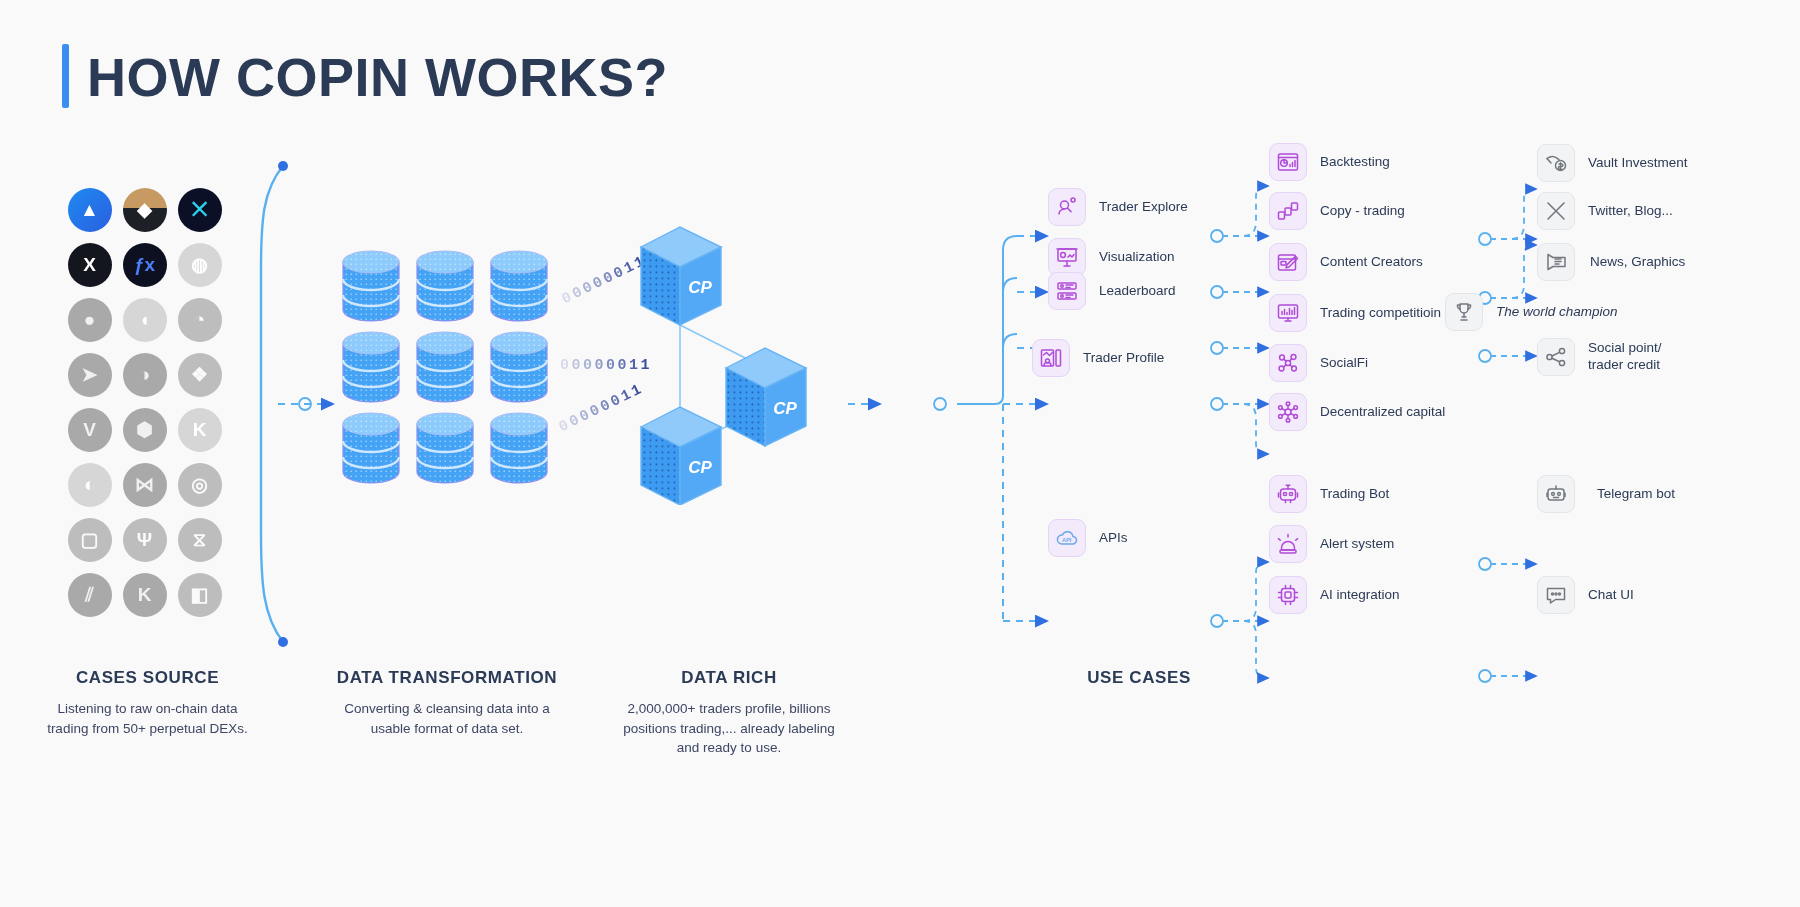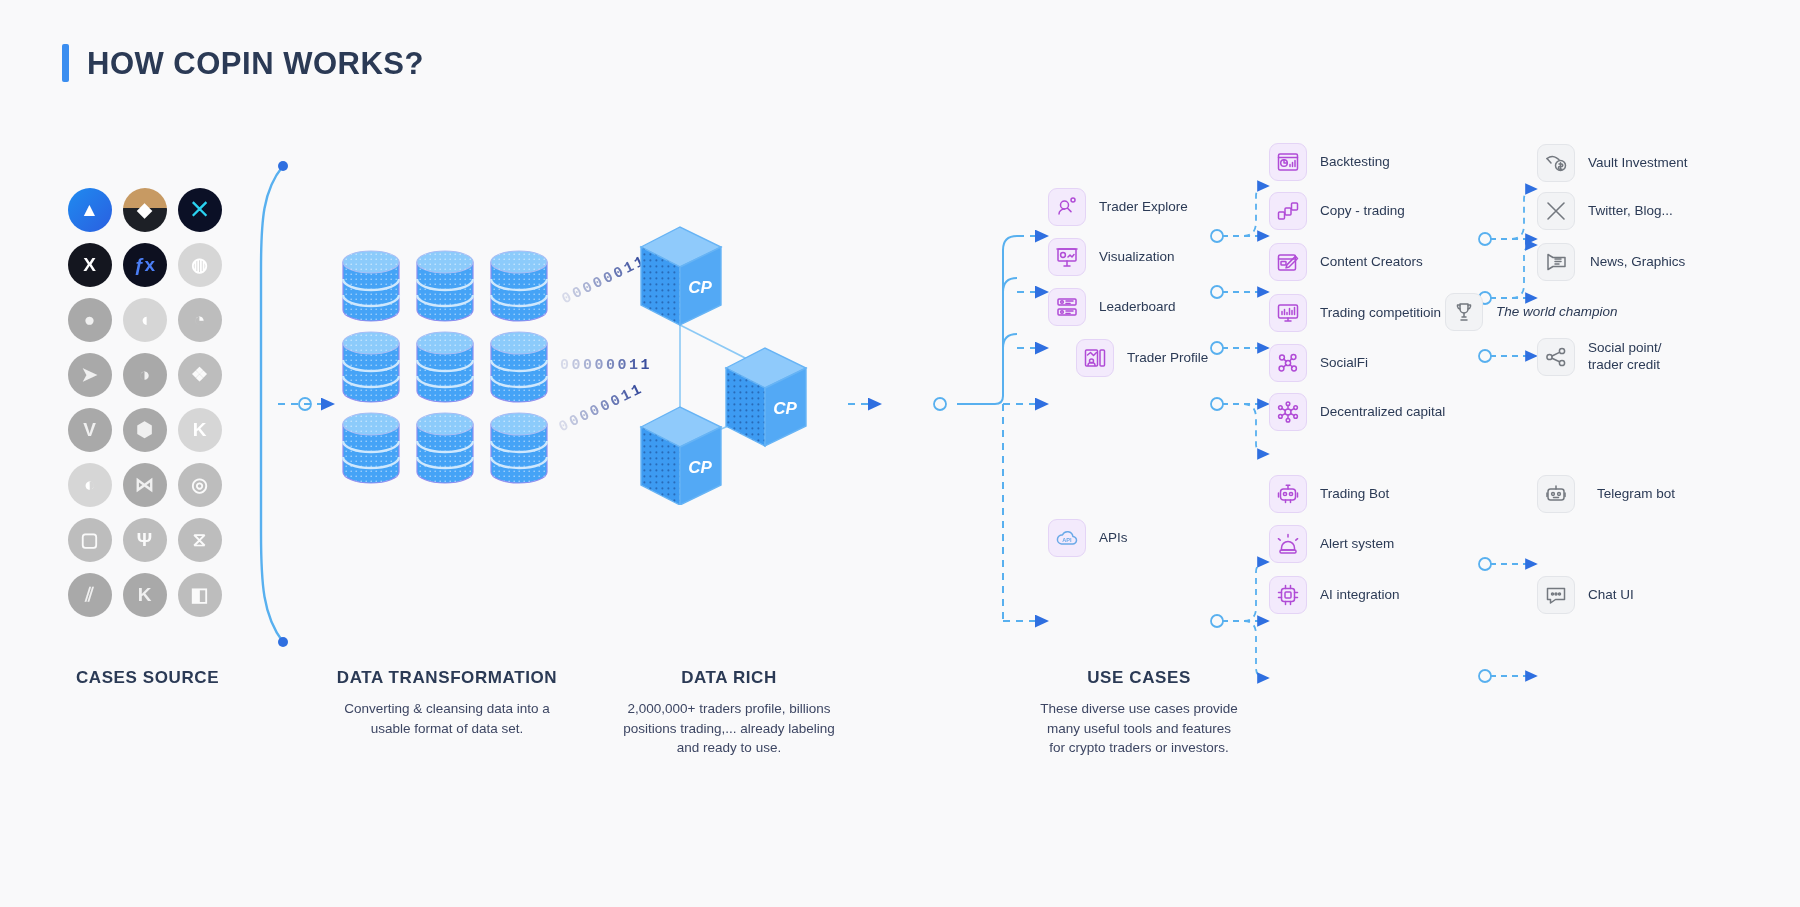--- a/index.html
+++ b/index.html
@@ -8,21 +8,21 @@
     background:#f9f9fa;
     font-family:"Liberation Sans", sans-serif;
     position:relative; overflow:hidden;
     color:#2e3650;
   }
 
   
   #title-wrap { position:absolute; left:62px; top:44px; display:flex; align-items:stretch; gap:18px; }
   #title-bar { width:7px; background:#3b8ef0; border-radius:2px; }
   #title-text {
-    font-size:31px; font-weight:bold; letter-spacing:.5px;
+    font-size:54px; font-weight:bold; letter-spacing:.5px;
     color:#2b3a55; line-height:1.15; padding-top:2px;
   }
 
   
   .caption { position:absolute; text-align:center; }
   .caption .cap-title {
     font-size:17px; font-weight:bold; color:#2b3a55; letter-spacing:.6px; margin-bottom:11px;
   }
   .caption .cap-body { font-size:13.5px; line-height:1.45; color:#3d4663; }
 
@@ -408,33 +408,33 @@
       <div class="uc-box p">
         <svg viewBox="0 0 24 24" width="24" height="24" fill="none" stroke="#b04bd6" stroke-width="1.5" stroke-linecap="round" stroke-linejoin="round">
           <rect x="3" y="4" width="18" height="12" rx="1"></rect>
           <path d="M2 4h20M12 16v4M9 21h6"></path>
           <circle cx="8" cy="10" r="2.4"></circle>
           <path d="M13 12l2-2 2 2 2-2.5"></path>
         </svg>
       </div>
       <div class="uc-label">Visualization</div>
     </div>
-    <div class="uc" style="left: 1048px; top: 288px;">
+    <div class="uc" style="left: 1048px; top: 272px;">
       <div class="uc-box p">
         <svg viewBox="0 0 24 24" width="24" height="24" fill="none" stroke="#b04bd6" stroke-width="1.5" stroke-linecap="round" stroke-linejoin="round">
           <rect x="3" y="4" width="18" height="6" rx="1"></rect>
           <rect x="3" y="14" width="18" height="6" rx="1"></rect>
           <circle cx="7" cy="7" r="1.3"></circle>
           <path d="M11 6h7M11 8.5h4M11 16h7M11 18.5h4"></path>
           <circle cx="7" cy="17" r="1.3"></circle>
         </svg>
       </div>
       <div class="uc-label">Leaderboard</div>
     </div>
-    <div class="uc" style="left: 1048px; top: 339px; padding-left: 28px;">
+    <div class="uc" style="left: 1004px; top: 339px; padding-left: 28px;">
       <div class="uc-box p">
         <svg viewBox="0 0 24 24" width="24" height="24" fill="none" stroke="#b04bd6" stroke-width="1.5" stroke-linecap="round" stroke-linejoin="round">
           <rect x="2.5" y="4" width="12" height="16" rx="1"></rect>
           <rect x="17" y="4" width="4.5" height="16" rx="1"></rect>
           <path d="M4.5 9l3-2.5 3 3 3-3"></path>
           <circle cx="8.5" cy="15" r="2"></circle>
           <path d="M5 19.5c0-1.8 1.6-3 3.5-3s3.5 1.2 3.5 3"></path>
         </svg>
       </div>
       <div class="uc-label">Trader Profile</div>
@@ -624,31 +624,30 @@
           <circle cx="15.5" cy="11" r="1"></circle>
         </svg>
       </div>
       <div class="uc-label">Chat UI</div>
     </div>
   </div>
 
 <div id="captions">
     <div class="caption" style="left: 40px; top: 668px; width: 215px;">
       <div class="cap-title">CASES SOURCE</div>
+      <div class="cap-body" style="white-space: pre-line;">Listening to raw on-chain data
+trading from 50+ perpetual DEXs.</div>
     </div>
     <div class="caption" style="left: 322px; top: 668px; width: 250px;">
       <div class="cap-title">DATA TRANSFORMATION</div>
       <div class="cap-body" style="white-space: pre-line;">Converting &amp; cleansing data into a
 usable format of data set.</div>
     </div>
     <div class="caption" style="left: 600px; top: 668px; width: 258px;">
       <div class="cap-title">DATA RICH</div>
       <div class="cap-body" style="white-space: pre-line;">2,000,000+ traders profile, billions
 positions trading,... already labeling
 and ready to use.</div>
     </div>
     <div class="caption" style="left: 1010px; top: 668px; width: 258px;">
       <div class="cap-title">USE CASES</div>
-      <div class="cap-body" style="white-space: pre-line;">These diverse use cases provide
-many useful tools and features
-for crypto traders or investors.</div>
     </div>
   </div>
 
 </body></html>

